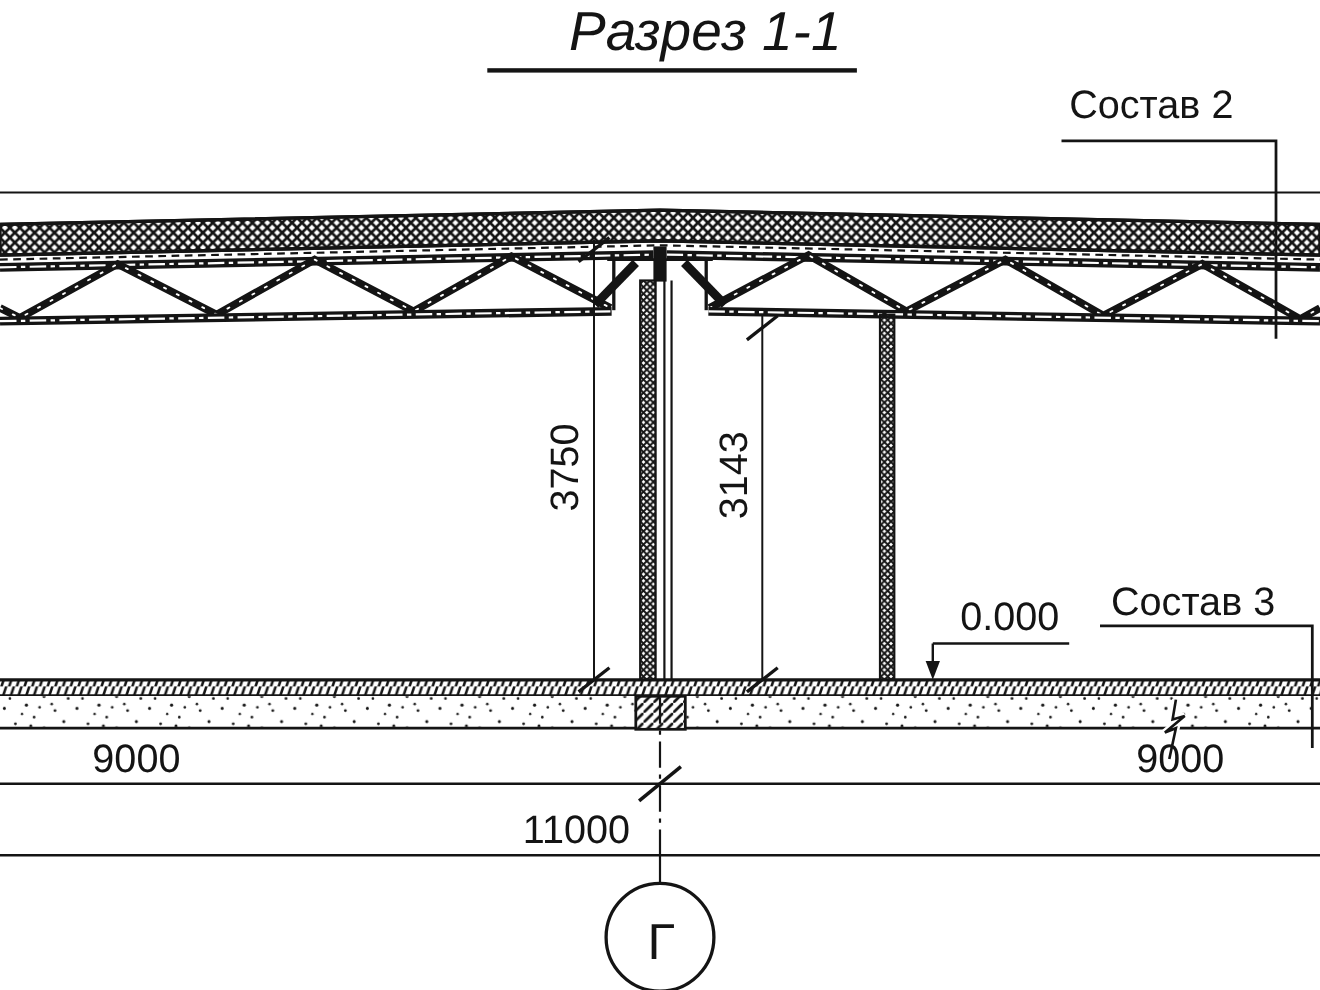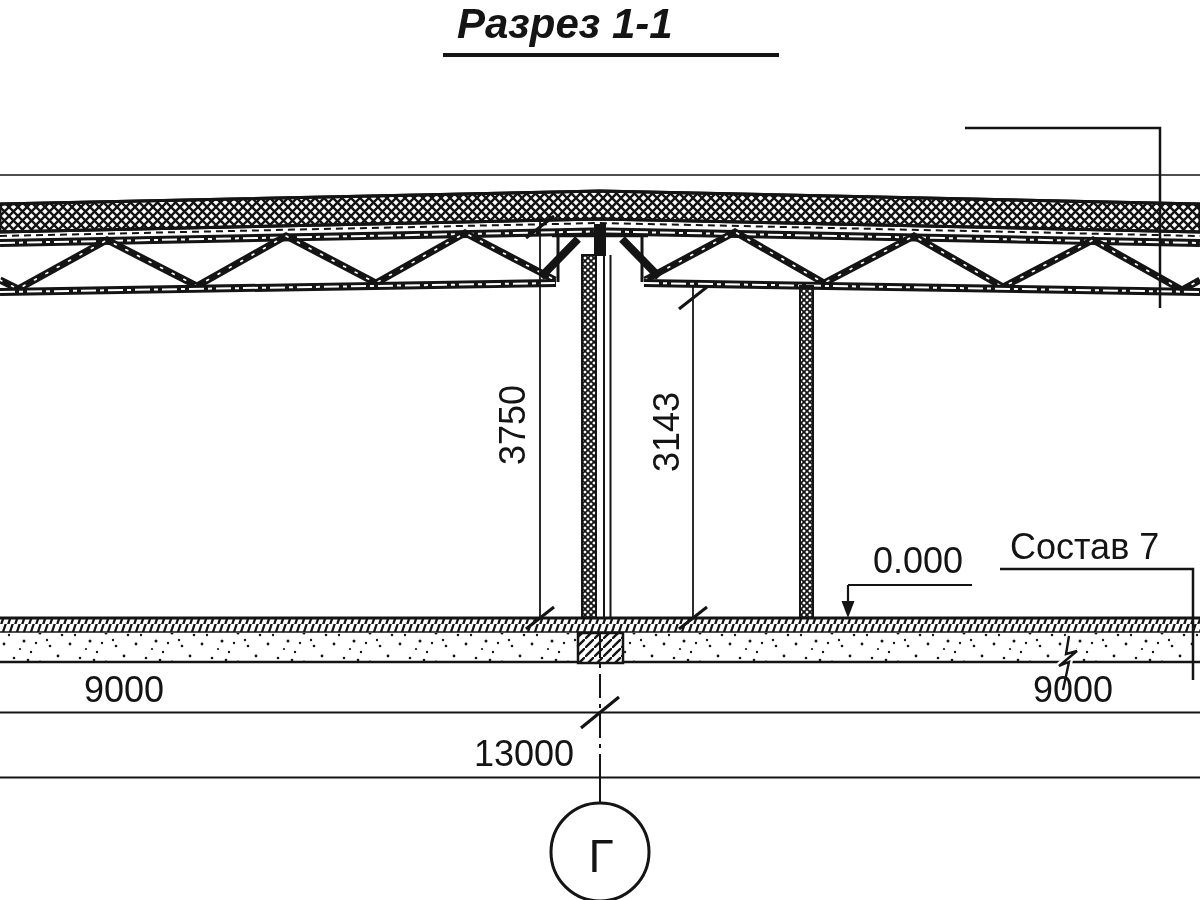--- a/index.html
+++ b/index.html
@@ -1,20 +1,20 @@
 <!DOCTYPE html>
 <html><head>
 <meta charset="utf-8">
 <style>
   html,body{margin:0;padding:0;background:#ffffff;}
   .stage{position:relative;width:1200px;height:900px;background:#ffffff;overflow:hidden;
          font-family:"Liberation Sans",sans-serif;color:#141414;}
   .stage svg{position:absolute;left:0;top:0;}
   .lbl{position:absolute;white-space:nowrap;color:#141414;}
-  .title{font-size:42px;font-style:italic;font-weight:bold;text-align:left;
+  .title{font-size:50px;font-style:italic;font-weight:normal;text-align:right;
          border-bottom:4px solid #141414;padding:0 14px 7px 14px;line-height:1.05;}
   .callout{font-size:36px;line-height:1;}
   .dim{font-size:36px;line-height:1;}
   .dim-v{transform:translate(-50%,-50%) rotate(-90deg);}
   .ctr{transform:translate(-50%,0);}
   .axis-letter{font-size:46px;line-height:1;transform:translate(-50%,0);}
 </style>
 </head>
 <body>
 
@@ -150,29 +150,30 @@
       <polygon points="848,618 841.5,601 854.5,601" fill="#141414"></polygon>
     </g>
 
     <polyline points="965,128 1160,128 1160,308" fill="none" stroke="#141414" stroke-width="2.5"></polyline>
 
     <polyline points="1000,569 1193,569 1193,680" fill="none" stroke="#141414" stroke-width="2.5"></polyline>
   </svg>
 
   <div class="lbl title" style="left:443px;top:2px;width:308px;">Разрез 1-1</div>
 
+  <div class="lbl callout" style="left:972px;top:77px;">Состав 2</div>
 
-  <div class="lbl callout" style="left:1010px;top:529px;">Состав 7</div>
+  <div class="lbl callout" style="left:1010px;top:529px;">Состав 3</div>
 
   <div class="lbl callout" style="left:873px;top:543px;">0.000</div>
 
   <div class="lbl dim dim-v" style="left:513px;top:425px;">3750</div>
 
   <div class="lbl dim dim-v" style="left:667px;top:432px;">3143</div>
 
   <div class="lbl dim ctr" style="left:124px;top:672px;">9000</div>
 
   <div class="lbl dim ctr" style="left:1073px;top:672px;">9000</div>
 
-  <div class="lbl dim ctr" style="left:524px;top:736px;">13000</div>
+  <div class="lbl dim ctr" style="left:524px;top:736px;">11000</div>
 
   <div class="lbl axis-letter" style="left:601px;top:833px;">Г</div>
 </div>
 
 </body></html>

